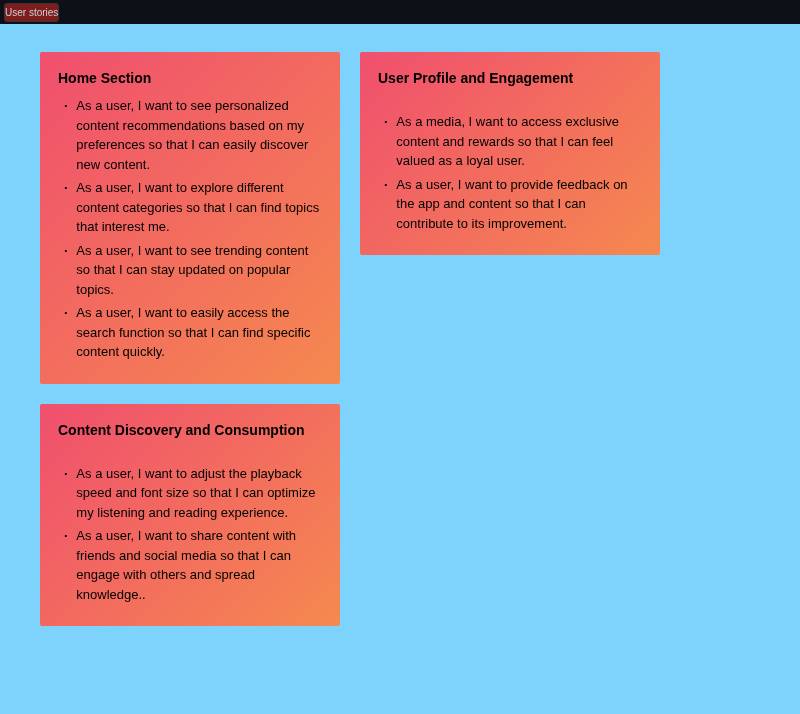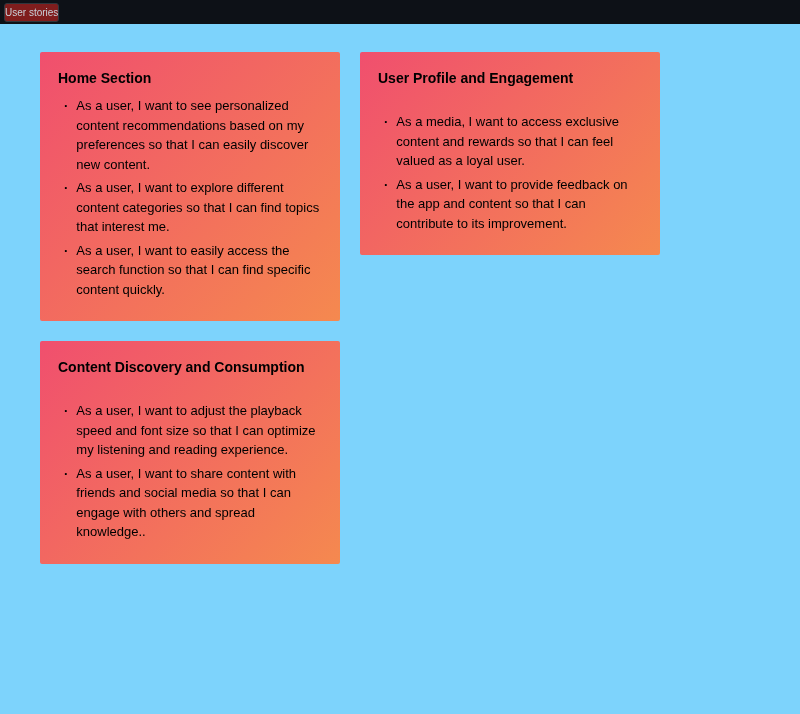--- a/index.html
+++ b/index.html
@@ -89,20 +89,23 @@
       <div class="card">
         <div class="card-title">Home Section</div>
         <ul>
           <li>
             <span>As a user, I want to see personalized content recommendations based on my preferences so that I can easily discover new content.</span>
           </li>
           <li>
             <span>As a user, I want to explore different content categories so that I can find topics that interest me.</span>
           </li>
           <li>
+            <span>As a user, I want to see trending content so that I can stay updated on popular topics.</span>
+          </li>
+          <li>
             <span>As a user, I want to easily access the search function so that I can find specific content quickly.</span>
           </li>
         </ul>
       </div>
       <div class="card">
         <div class="card-title">User Profile and Engagement</div>
         <div class="card-spacer"></div>
         <ul>
           <li>
             <span>As a media, I want to access exclusive content and rewards so that I can feel valued as a loyal user.</span>

